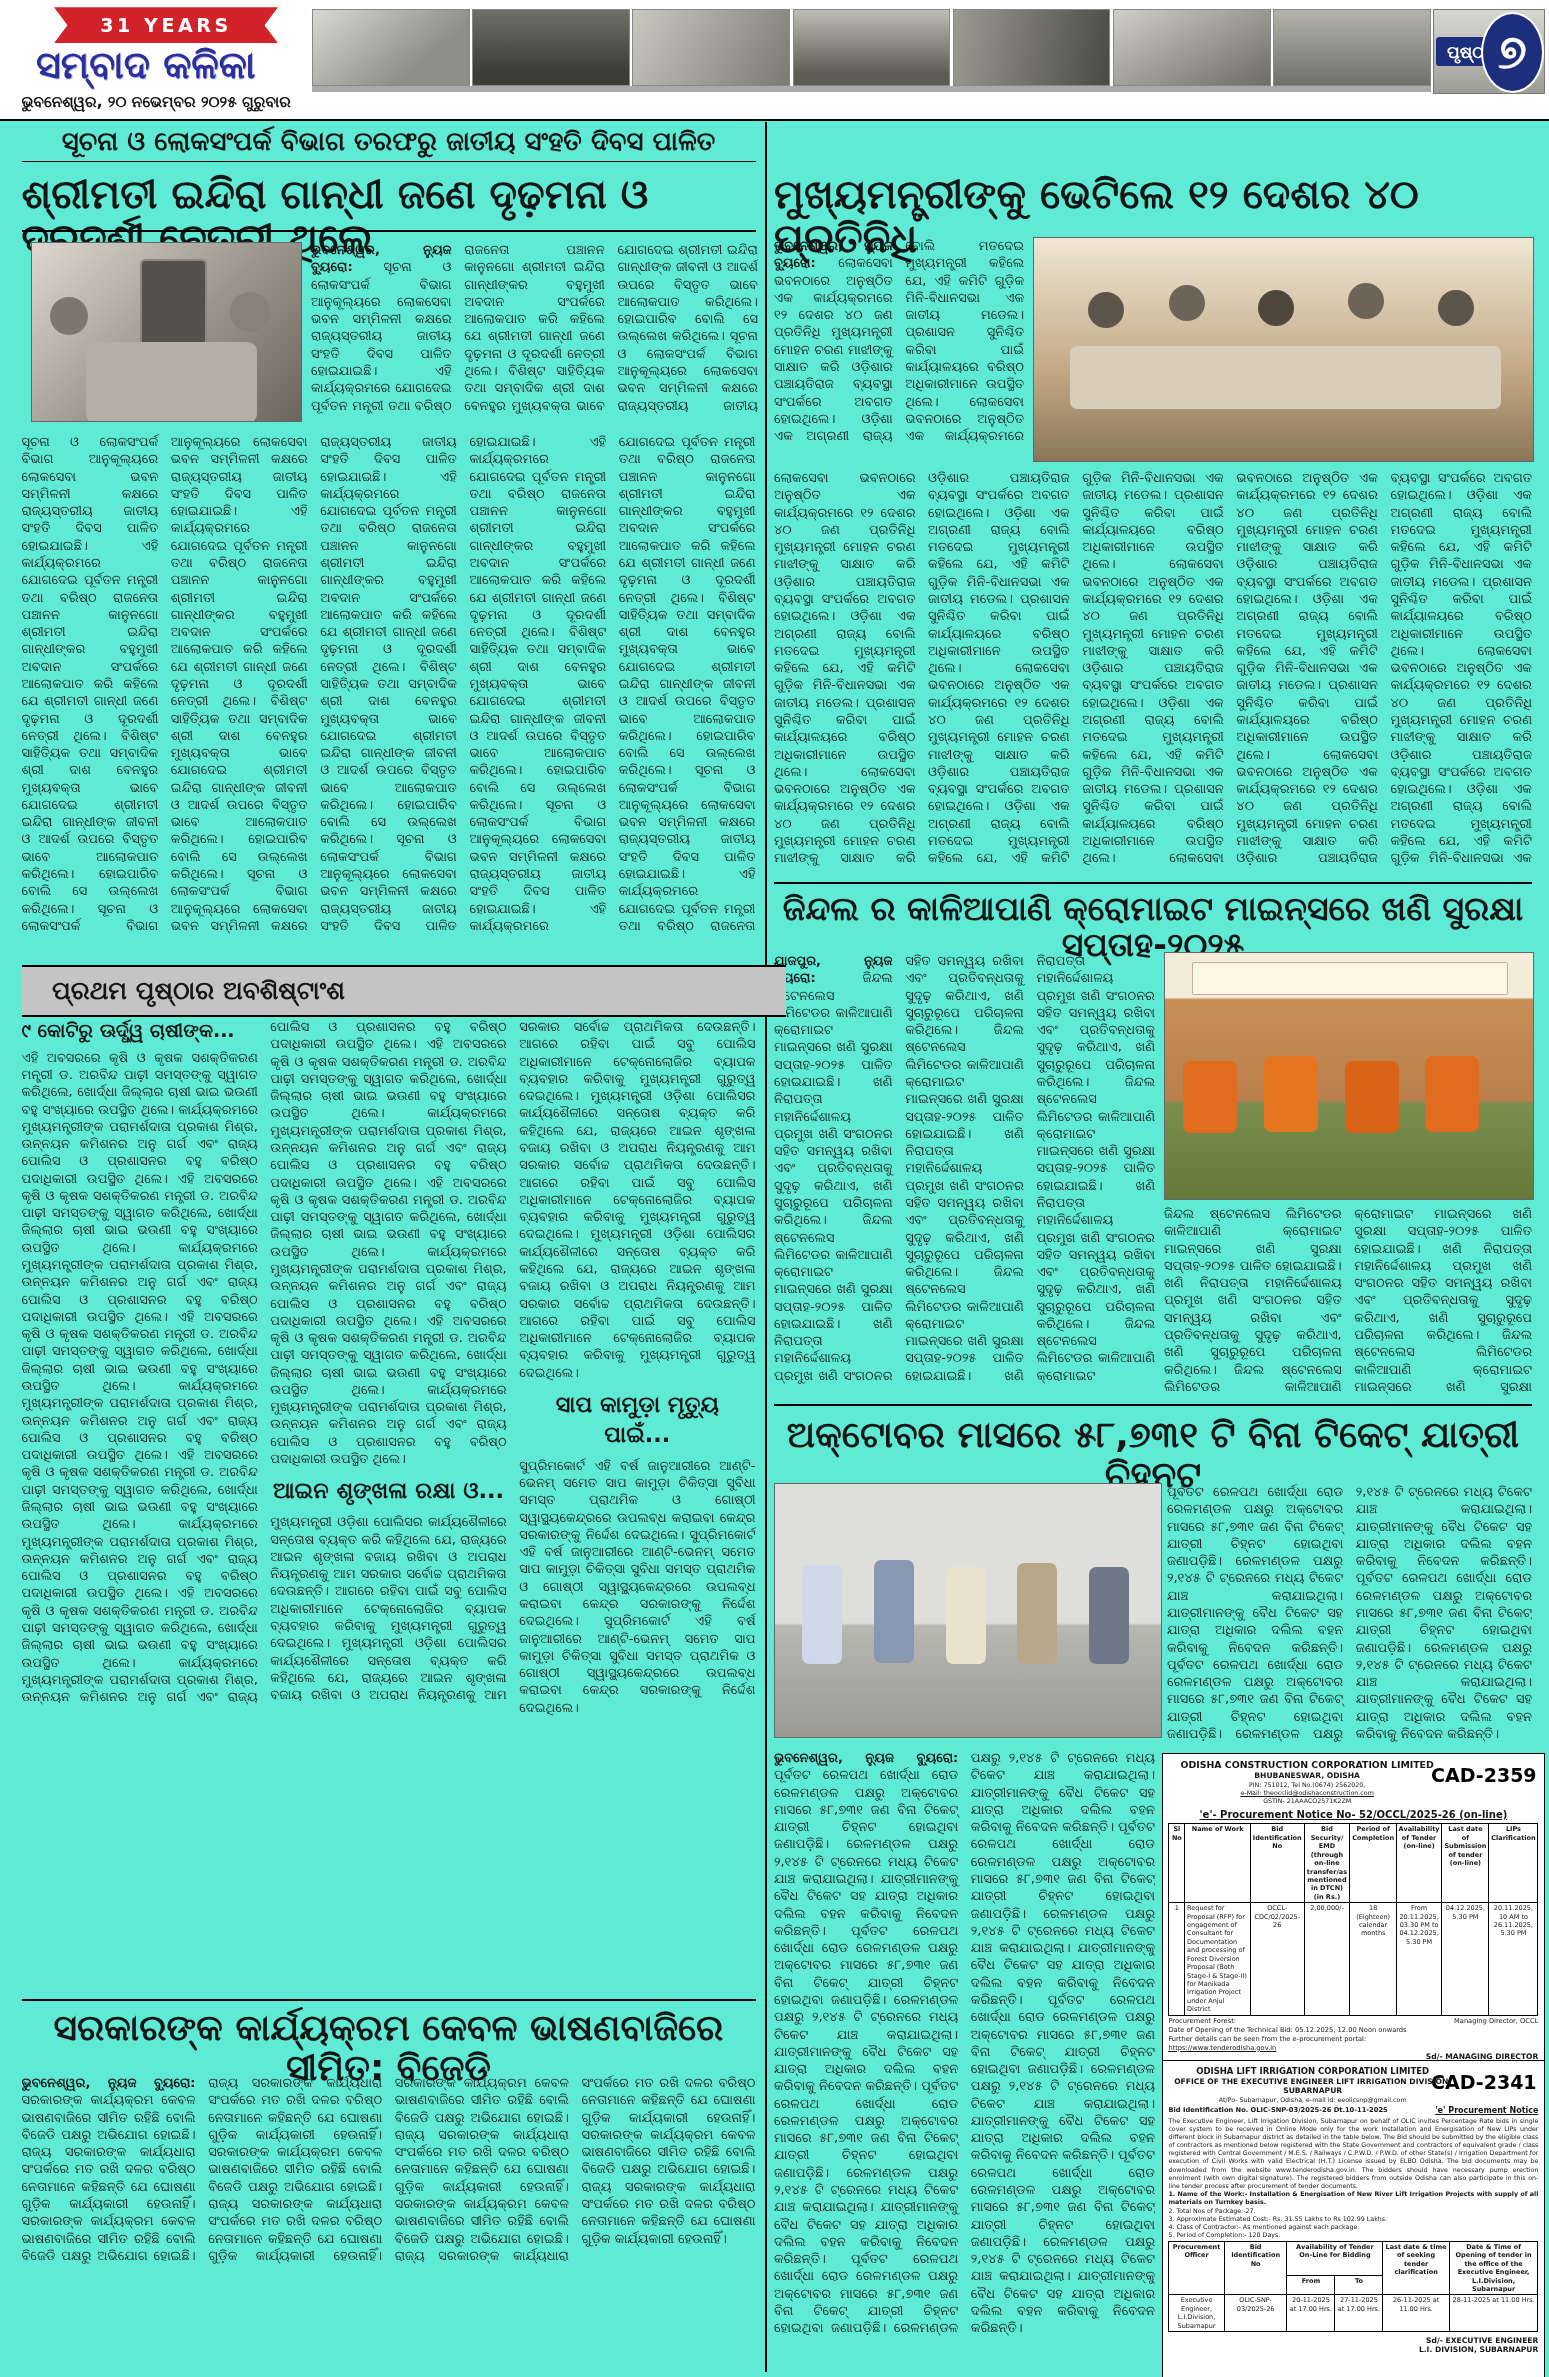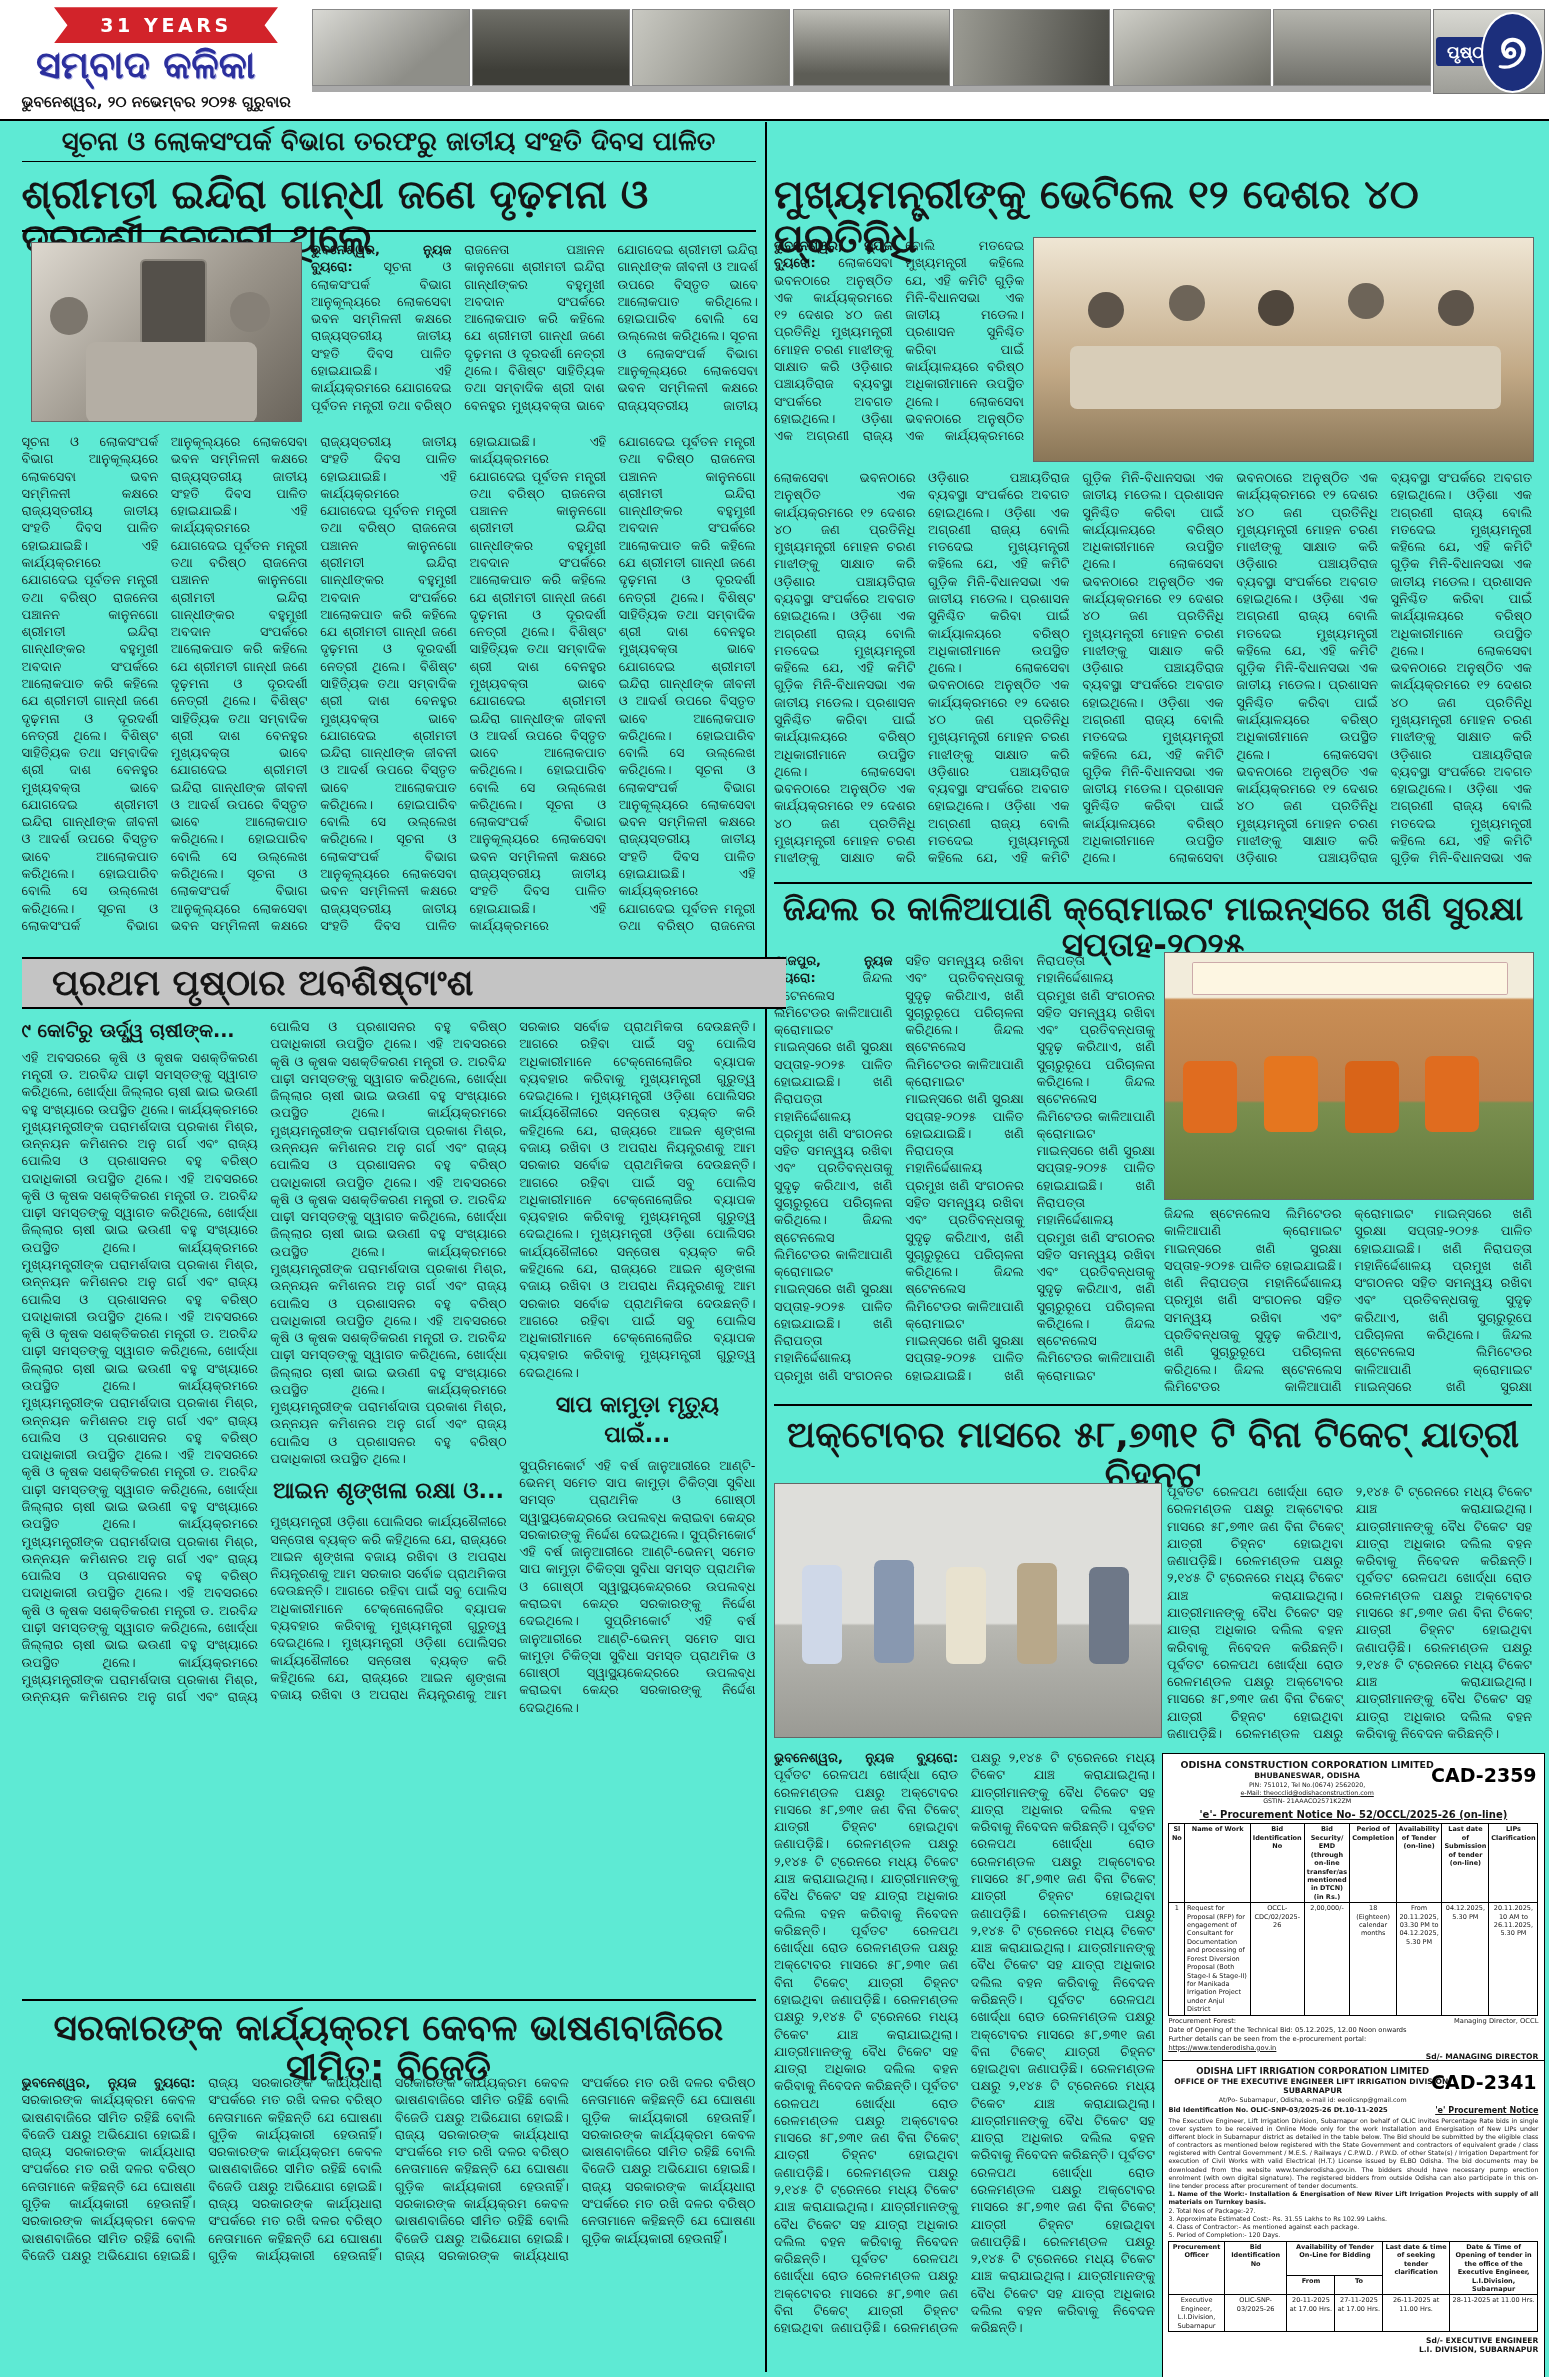--- a/index.html
+++ b/index.html
@@ -28,21 +28,21 @@
   .hl{font-size:36px;font-weight:bold;text-align:center;line-height:1.1;}
   .hm{font-size:33px;font-weight:bold;text-align:center;line-height:1.1;}
   .rule{background:#000;}
   .bt{font-size:13px;line-height:1.33;text-align:justify;overflow:hidden;}
   .c2{column-count:2;column-gap:12.6px;}
   .c3{column-count:3;column-gap:12.6px;}
   .c4{column-count:4;column-gap:12.6px;}
   .c5{column-count:5;column-gap:12.6px;}
   .byline{font-weight:bold;}
   .banner{background:#c4c4c4;border-top:2.7px solid #000;border-bottom:2.7px solid #000;
-          font-size:36px;font-weight:bold;display:flex;align-items:center;padding-left:30.5px;}
+          font-size:25px;font-weight:bold;display:flex;align-items:center;padding-left:30.5px;margin-top:8px;}
   .sub1{font-size:19px;font-weight:bold;margin:0 0 5.4px 0;}
   .sub2{font-size:22.4px;font-weight:bold;text-align:center;margin:9px 0 7.2px 0;}
   .photo{position:absolute;border:0.9px solid #666;overflow:hidden;}
   .photo .blob{position:absolute;border-radius:50%;}
   
   .tender{position:absolute;border:1.8px solid #000;background:#fff;padding:4.5px 5.4px;font-size:6.7px;line-height:1.3;overflow:hidden;}
   .tender .cad{position:absolute;right:7.2px;top:9px;font-size:19px;font-weight:bold;color:#000;}
   .thead{ text-align:center;font-weight:bold;}
   .torg{font-size:9.4px;}
   .tsub{font-size:7.6px;}

